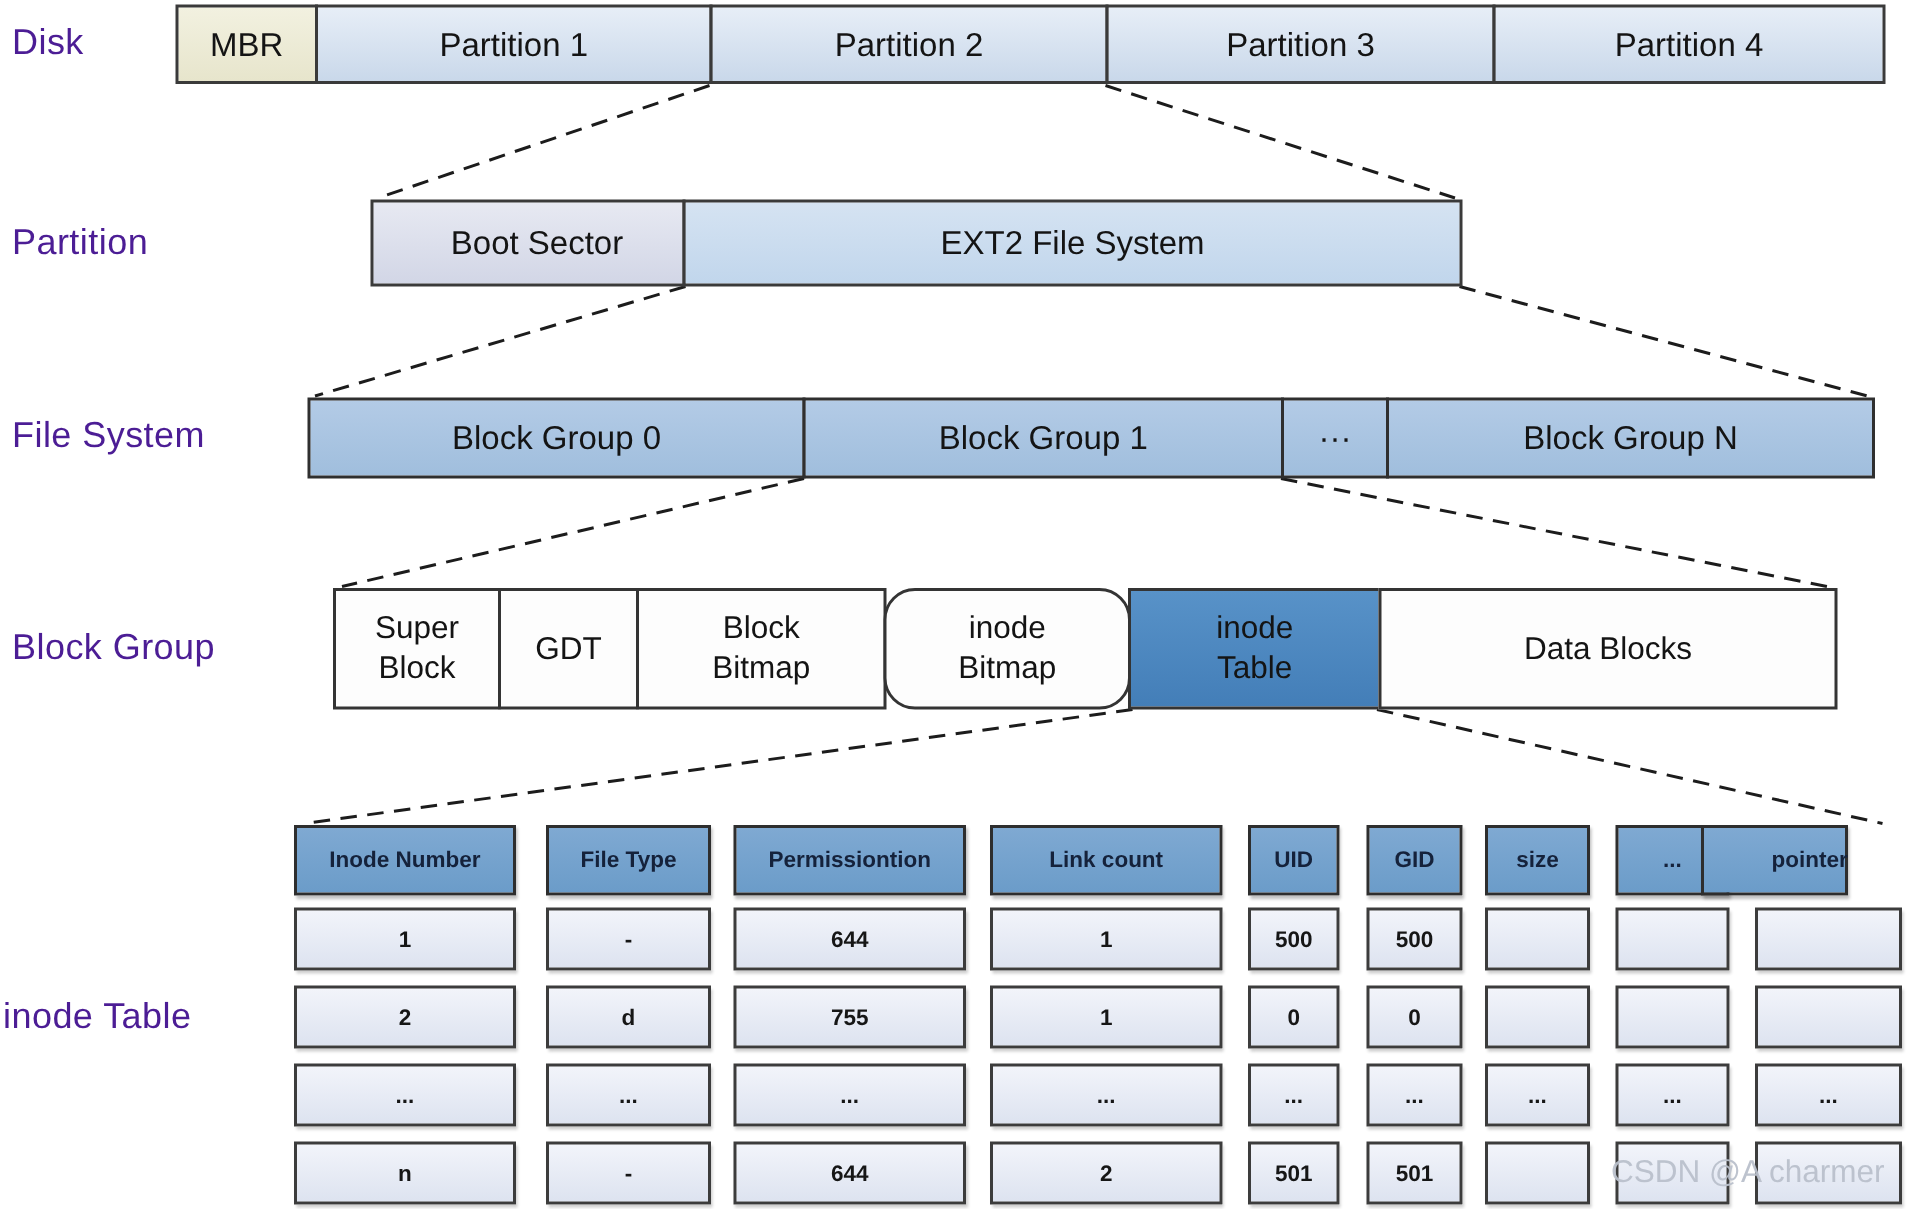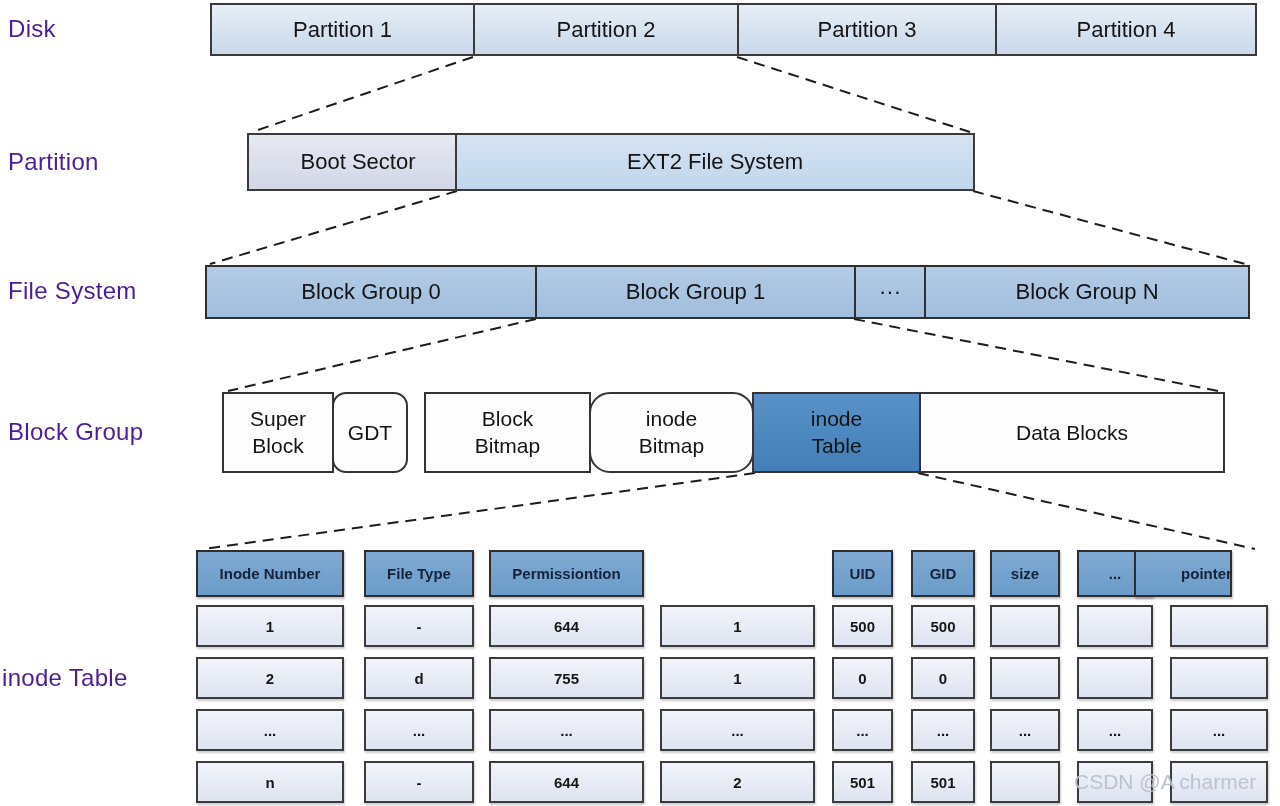--- a/index.html
+++ b/index.html
@@ -50,51 +50,53 @@
       <line x1="918" y1="473" x2="1255" y2="549"></line>
     </g>
   </svg>
 
   <div class="rowlabel" style="left:8px;top:15px;">Disk</div>
   <div class="rowlabel" style="left:8px;top:148px;">Partition</div>
   <div class="rowlabel" style="left:8px;top:277px;">File System</div>
   <div class="rowlabel" style="left:8px;top:418px;">Block Group</div>
   <div class="rowlabel" style="left:2px;top:664px;">inode Table</div>
 
+  <div class="box mbr" style="left:117px;top:3px;width:95px;height:53px;">MBR</div>
   <div class="box part" style="left:210px;top:3px;width:265px;height:53px;">Partition 1</div>
   <div class="box part" style="left:473px;top:3px;width:266px;height:53px;">Partition 2</div>
   <div class="box part" style="left:737px;top:3px;width:260px;height:53px;">Partition 3</div>
   <div class="box part" style="left:995px;top:3px;width:262px;height:53px;">Partition 4</div>
 
   <div class="box boot" style="left:247px;top:133px;width:210px;height:58px;">Boot Sector</div>
   <div class="box ext2" style="left:455px;top:133px;width:520px;height:58px;">EXT2 File System</div>
 
   <div class="box bg" style="left:205px;top:265px;width:332px;height:54px;">Block Group 0</div>
   <div class="box bg" style="left:535px;top:265px;width:321px;height:54px;">Block Group 1</div>
   <div class="box bg" style="left:854px;top:265px;width:72px;height:54px;">···</div>
   <div class="box bg" style="left:924px;top:265px;width:326px;height:54px;">Block Group N</div>
 
   <div class="box white" style="left:222px;top:392px;width:112px;height:81px;">
       <span class="wrapspan" style="width:70px;">Super Block</span>
     </div>
-  <div class="box white" style="left:332px;top:392px;width:76px;height:81px;border-radius:14px;">GDT</div>
+  <div class="box white" style="left:332px;top:392px;width:94px;height:81px;">GDT</div>
   <div class="box white" style="left:424px;top:392px;width:167px;height:81px;">
       <span class="wrapspan" style="width:85px;">Block Bitmap</span>
     </div>
   <div class="box white" style="left:589px;top:392px;width:165px;height:81px;border-radius:21px;">
       <span class="wrapspan" style="width:85px;">inode Bitmap</span>
     </div>
   <div class="box hl" style="left:752px;top:392px;width:169px;height:81px;">
       <span class="wrapspan" style="width:70px;">inode Table</span>
     </div>
   <div class="box white" style="left:919px;top:392px;width:306px;height:81px;">Data Blocks</div>
 
   <div class="hdr" style="left:196px;top:550px;width:148px;height:47px;">Inode Number</div>
   <div class="hdr" style="left:364px;top:550px;width:110px;height:47px;">File Type</div>
   <div class="hdr" style="left:489px;top:550px;width:155px;height:47px;">Permissiontion</div>
+  <div class="hdr" style="left:660px;top:550px;width:155px;height:47px;">Link count</div>
   <div class="hdr" style="left:832px;top:550px;width:61px;height:47px;">UID</div>
   <div class="hdr" style="left:911px;top:550px;width:64px;height:47px;">GID</div>
   <div class="hdr" style="left:990px;top:550px;width:70px;height:47px;">size</div>
   <div class="hdr" style="left:1077px;top:550px;width:76px;height:47px;">...</div>
   <div class="hdr" style="left:1134px;top:550px;width:98px;height:47px;padding-left:47px;">pointer</div>
 
   <div class="cell" style="left:196px;top:605px;width:148px;height:42px;">1</div>
   <div class="cell" style="left:364px;top:605px;width:110px;height:42px;">-</div>
   <div class="cell" style="left:489px;top:605px;width:155px;height:42px;">644</div>
   <div class="cell" style="left:660px;top:605px;width:155px;height:42px;">1</div>

